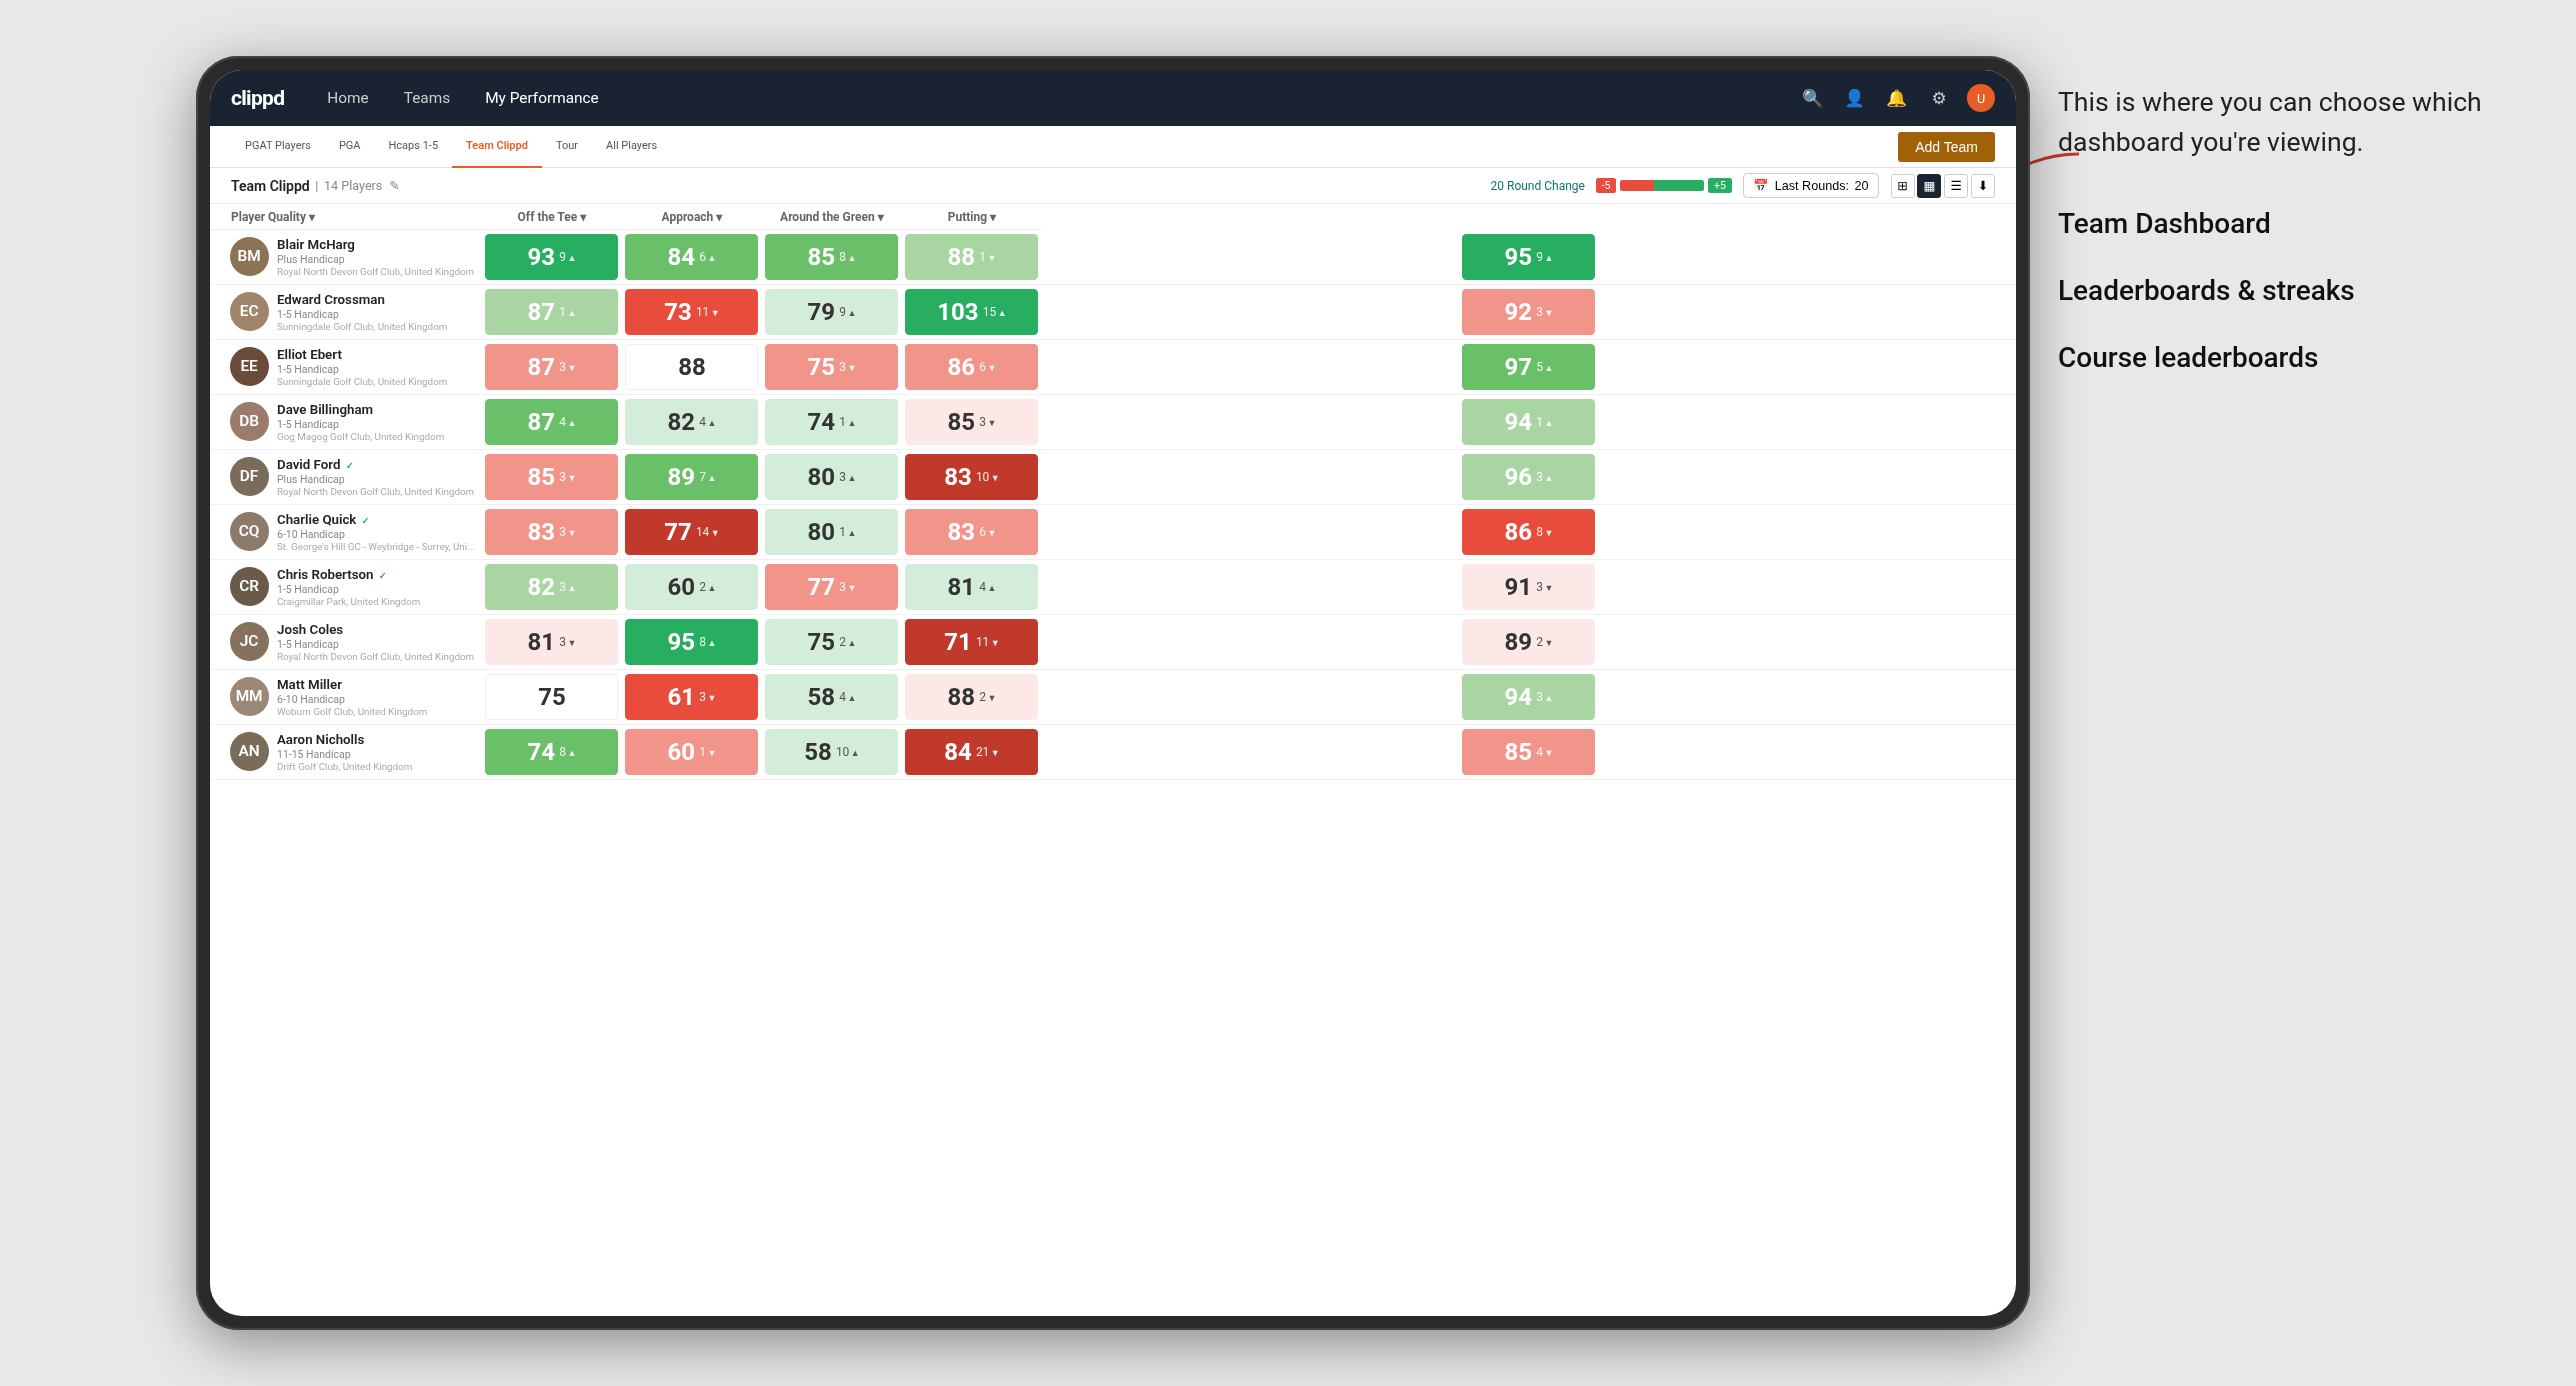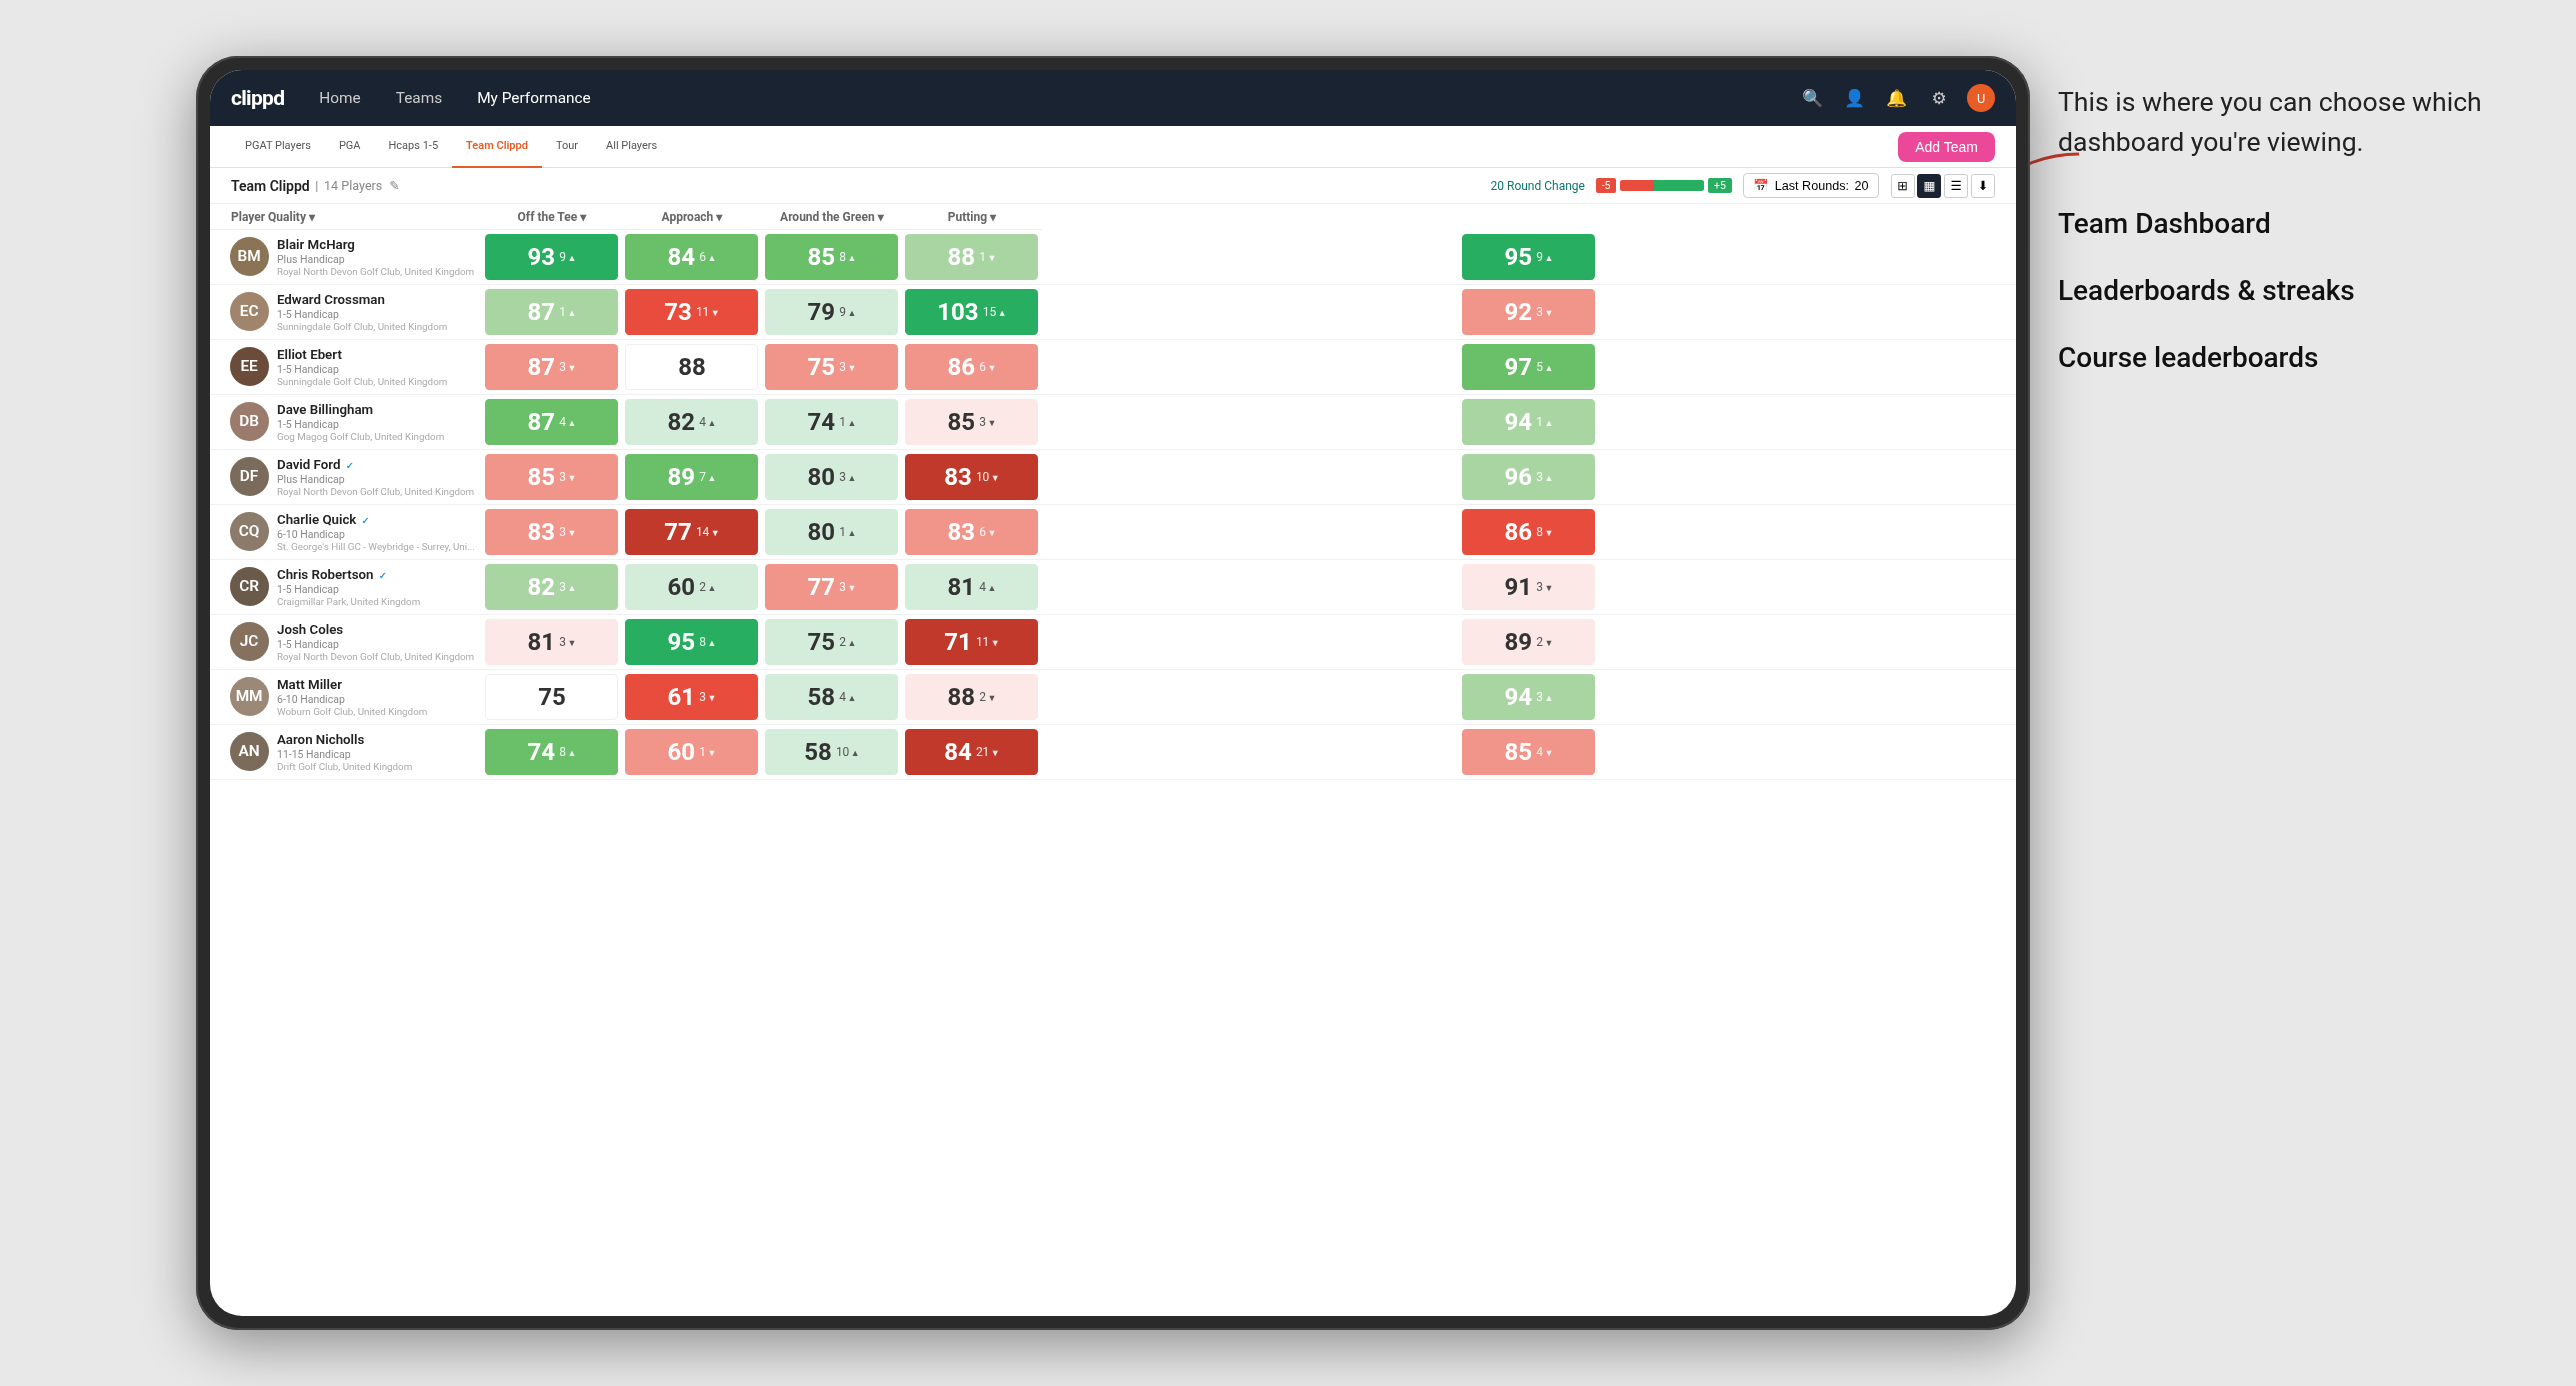--- a/index.html
+++ b/index.html
@@ -76,21 +76,21 @@
       height: 56px;
       display: flex;
       align-items: center;
       padding: 0 21px;
       flex-shrink: 0;
     }
     .nav-logo {
       color: #e85d26;
       font-size: 21px;
       font-weight: 700;
-      margin-right: 28px;
+      margin-right: 36px;
       letter-spacing: -0.7px;
     }
     .nav-logo span { color: #fff; }
     .nav-links {
       display: flex;
       gap: 21px;
       flex: 1;
     }
     .nav-link {
       color: #ccc;
@@ -152,24 +152,24 @@
       cursor: pointer;
       border-bottom: 2.1px solid transparent;
       margin-bottom: -0.7px;
     }
     .sub-nav-link.active {
       color: #e85d26;
       border-bottom: 2.1px solid #e85d26;
       font-weight: 600;
     }
     .add-team-btn {
-      background: #ec4899;
+      background: #a16207;
       color: #fff;
       border: none;
-      border-radius: 8px;
+      border-radius: 3px;
       padding: 7px 17px;
       font-size: 14px;
       cursor: pointer;
       font-weight: 500;
     }
 
     
     .team-header {
       display: flex;
       align-items: center;

